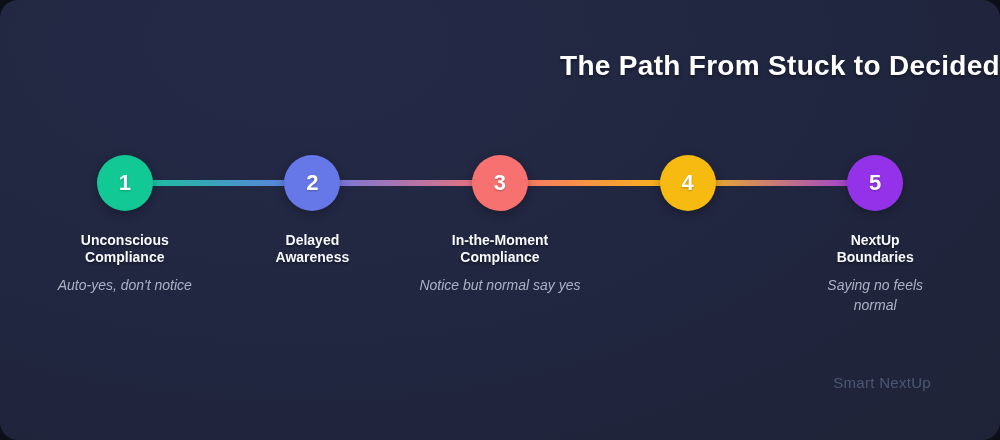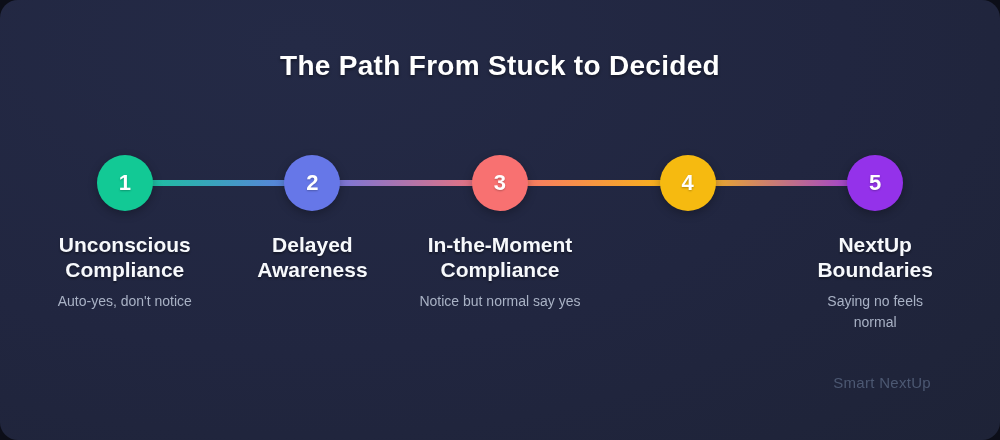--- a/index.html
+++ b/index.html
@@ -14,21 +14,21 @@
     height: 440px;
     border-radius: 18px;
     background: radial-gradient(ellipse at 30% 10%, #242a46 0%, #212640 55%, #1e2337 100%);
     overflow: hidden;
   }
   .main-title {
     position: absolute;
     top: 50px;
     left: 0;
     width: 100%;
-    text-align: center;
+    text-align: right;
     color: #ffffff;
     font-size: 28px;
     font-weight: bold;
     letter-spacing: 0.3px;
     text-shadow: 0 2px 3px rgba(0,0,0,0.40);
   }
   .timeline {
     position: absolute;
     left: 31px;
     top: 155px;
@@ -63,34 +63,35 @@
   }
   .circle-number {
     color: #ffffff;
     font-size: 22px;
     font-weight: bold;
     text-shadow: 0 1px 2px rgba(0,0,0,0.25);
   }
   .step-title {
     margin-top: 21px;
     color: #f7f9fc;
-    font-size: 21px;
+    font-size: 14px;
     font-weight: bold;
     line-height: 1.2;
     text-align: center;
     white-space: pre-line;
     text-shadow: 0 2px 2px rgba(0,0,0,0.35);
   }
   .step-subtitle {
     margin-top: 9px;
     color: #a9b2c5;
     font-size: 14px;
     line-height: 1.45;
     text-align: center;
     white-space: pre-line;
+    font-style: italic;
   }
   .watermark {
     position: absolute;
     right: 69px;
     top: 374px;
     color: #4c5872;
     font-size: 15px;
     letter-spacing: 0.3px;
   }
 </style>

